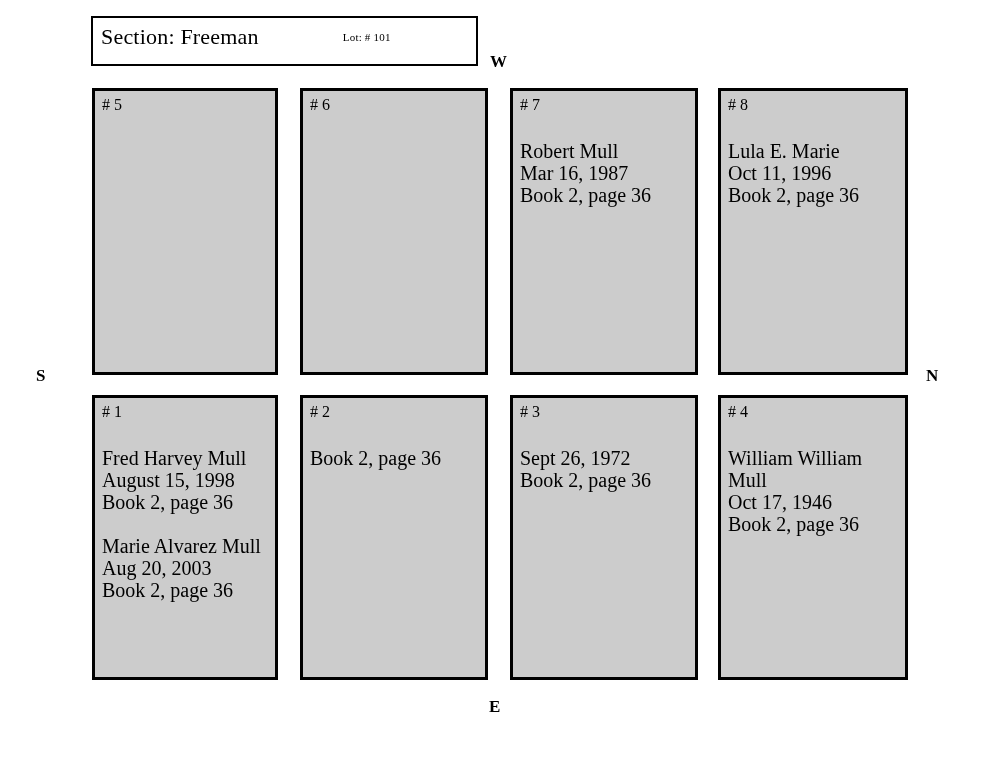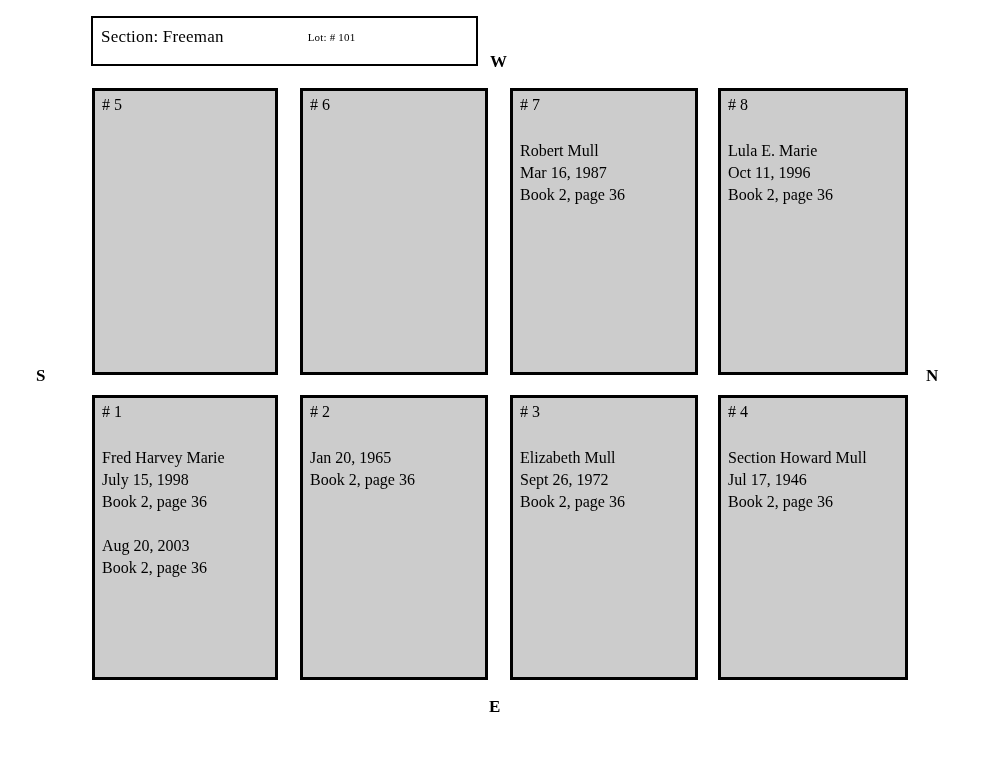--- a/index.html
+++ b/index.html
@@ -35,21 +35,21 @@
     left: 0;
     top: 6px;
     width: 100%;
     height: 26px;
     display: flex;
     align-items: center;
     white-space: nowrap;
   }
   .header-section {
     margin-left: 8px;
-    font-size: 17px;
+    font-size: 22px;
     letter-spacing: 0.2px;
   }
   .header-lot {
     margin-left: 84px;
     font-size: 11px;
     letter-spacing: 0.2px;
   }
 
   
   .compass {
@@ -84,21 +84,21 @@
     top: 49px;
     right: 5px;
   }
   .entry {
     margin-bottom: 22px;
   }
   .entry:last-child {
     margin-bottom: 0;
   }
   .entry-line {
-    font-size: 16px;
+    font-size: 20px;
     line-height: 22px;
     white-space: pre-wrap;
   }
 
   
   .row-top { top: 88px; height: 287px; }
   
   .row-bottom { top: 395px; height: 285px; }
 
   .col-1 { left: 92px;  width: 186px; }
@@ -152,56 +152,55 @@
         <div class="entry-line">Oct 11, 1996</div>
         <div class="entry-line">Book 2, page 36</div>
       </div>
     </div>
   </div>
 
   <div class="plot row-bottom col-1">
     <div class="plot-number"># 1</div>
     <div class="plot-entries">
       <div class="entry">
-        <div class="entry-line">Fred Harvey Marie</div>
-        <div class="entry-line">July 15, 1998</div>
-        <div class="entry-line">Book 2, page 36</div>
-      </div>
-      <div class="entry">
+        <div class="entry-line">Fred Harvey Mull</div>
+        <div class="entry-line">August 15, 1998</div>
+        <div class="entry-line">Book 2, page 36</div>
+      </div>
+      <div class="entry">
+        <div class="entry-line">Marie Alvarez Mull</div>
         <div class="entry-line">Aug 20, 2003</div>
         <div class="entry-line">Book 2, page 36</div>
       </div>
     </div>
   </div>
 
   <div class="plot row-bottom col-2">
     <div class="plot-number"># 2</div>
     <div class="plot-entries">
       <div class="entry">
-        <div class="entry-line">Jan 20, 1965</div>
         <div class="entry-line">Book 2, page 36</div>
       </div>
     </div>
   </div>
 
   <div class="plot row-bottom col-3">
     <div class="plot-number"># 3</div>
     <div class="plot-entries">
       <div class="entry">
-        <div class="entry-line">Elizabeth Mull</div>
         <div class="entry-line">Sept 26, 1972</div>
         <div class="entry-line">Book 2, page 36</div>
       </div>
     </div>
   </div>
 
   <div class="plot row-bottom col-4">
     <div class="plot-number"># 4</div>
     <div class="plot-entries">
       <div class="entry">
-        <div class="entry-line">Section Howard Mull</div>
-        <div class="entry-line">Jul 17, 1946</div>
+        <div class="entry-line">William William Mull</div>
+        <div class="entry-line">Oct 17, 1946</div>
         <div class="entry-line">Book 2, page 36</div>
       </div>
     </div>
   </div>
 
 </div>
 
 </body></html>

